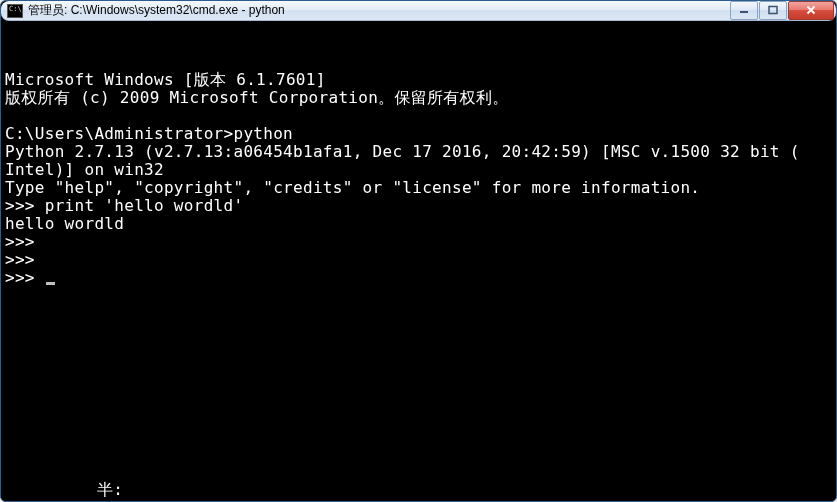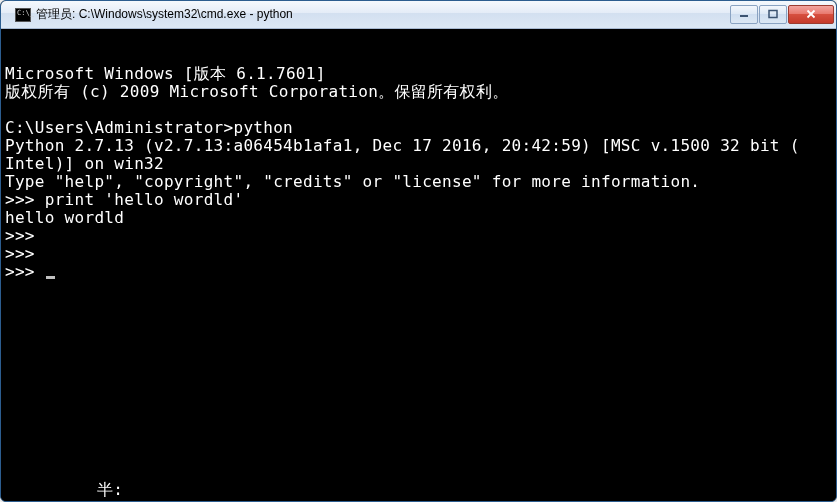--- a/index.html
+++ b/index.html
@@ -19,27 +19,28 @@
       height: 502px;
       border: 1px solid #2c5d8f;
       border-radius: 6px;
       overflow: hidden;
       background: #000;
       box-shadow: 0 0 5px rgba(0,0,0,0.3);
       display: flex;
       flex-direction: column;
     }
     .titlebar {
-      height: 28px;
+      height: 20px;
       background: linear-gradient(to bottom, #f5f9fd 0%, #e4ecf7 45%, #d3e0f0 46%, #dce8f5 100%);
       display: flex;
       align-items: center;
-      padding: 0 2px 0 14px;
+      padding: 0 2px 0 6px;
       border-bottom: 1px solid #a7b9d1;
       flex-shrink: 0;
+      border-radius: 8px;
     }
     .app-icon {
       width: 16px;
       height: 14px;
       background: #000;
       border: 1px solid #555;
       margin-right: 5px;
       position: relative;
       flex-shrink: 0;
     }
@@ -92,21 +93,21 @@
       stroke: #3b5371;
     }
     .terminal {
       flex: 1;
       background: #000;
       color: #fff;
       font-family: "NSimSun","SimSun","MS Gothic","Consolas",monospace;
       font-size: 16px;
       line-height: 18px;
       letter-spacing: 0.3px;
-      padding: 0 4px;
+      padding: 14px 4px;
       white-space: pre;
       overflow: hidden;
       position: relative;
     }
     .terminal-line {
       min-height: 18px;
     }
     .cursor {
       display: inline-block;
       width: 9px;

